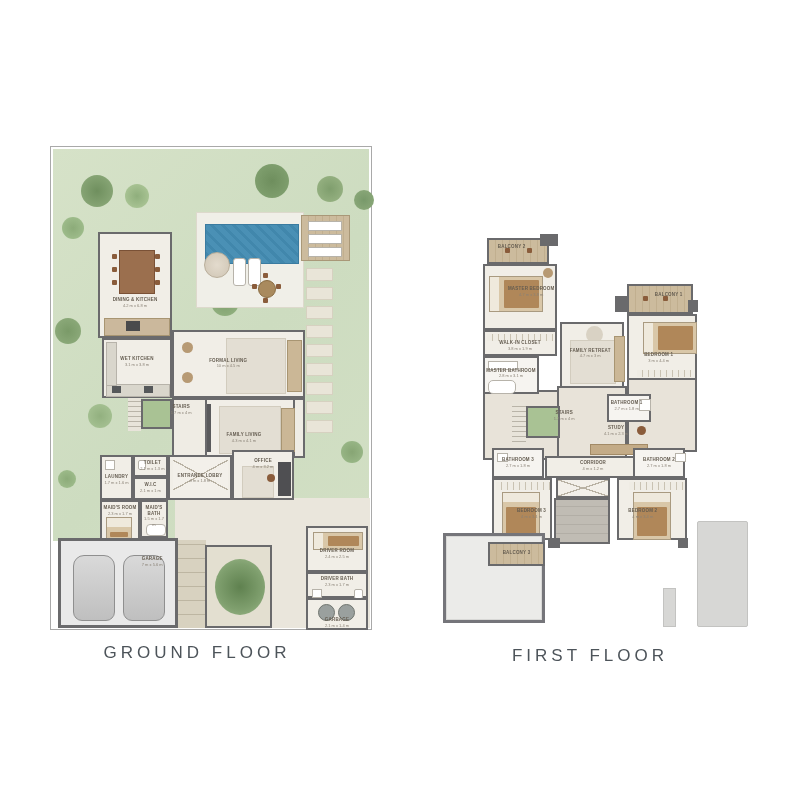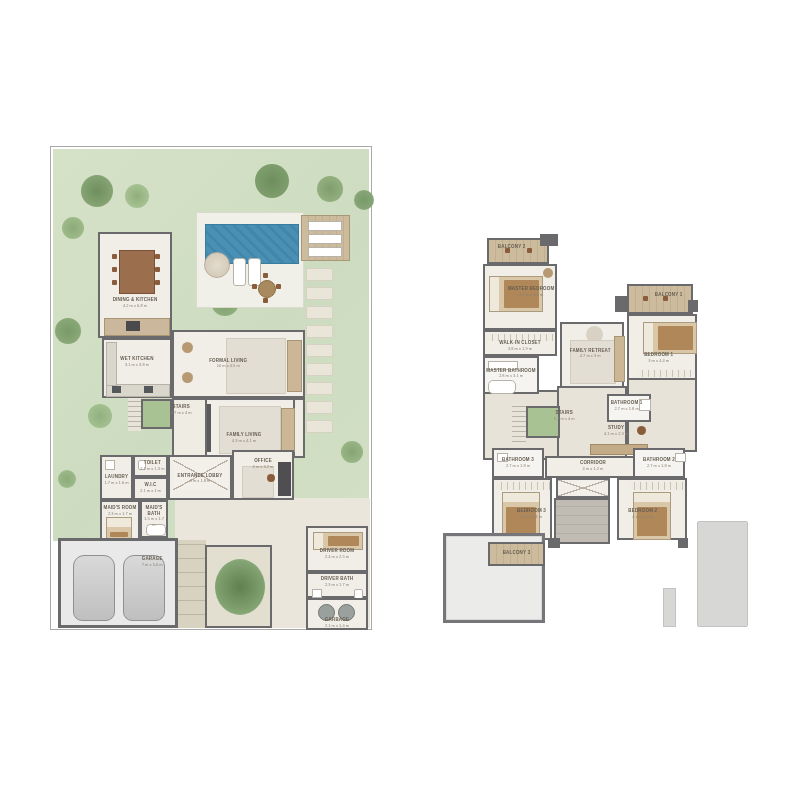--- a/index.html
+++ b/index.html
@@ -405,14 +405,16 @@
     <div class="abs" style="left:263px;top:588px;width:11px;height:37px;background:#d7d7d5;border:1px solid #c3c3c1;"></div>
     <div class="abs" style="left:297px;top:521px;width:49px;height:104px;background:#d7d7d5;border:1px solid #c3c3c1;border-radius:2px;"></div>
 
     <div class="stub" style="left:140px;top:234px;width:18px;height:12px;"></div>
     <div class="stub" style="left:215px;top:296px;width:14px;height:16px;"></div>
     <div class="stub" style="left:288px;top:300px;width:10px;height:12px;"></div>
     <div class="stub" style="left:148px;top:538px;width:12px;height:10px;"></div>
     <div class="stub" style="left:278px;top:538px;width:10px;height:10px;"></div>
   </div>
 
+  <div class="title" style="left:57px;top:643px;width:280px;">GROUND FLOOR</div>
+  <div class="title" style="left:450px;top:646px;width:280px;">FIRST FLOOR</div>
 
 </div>
 
 </body></html>

